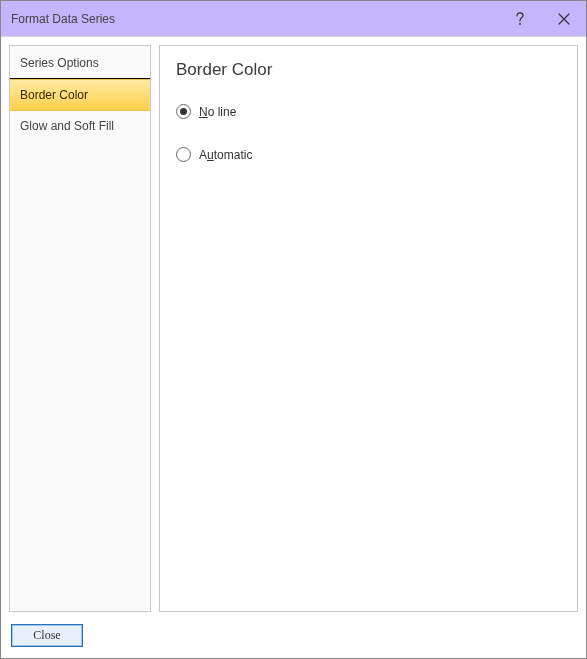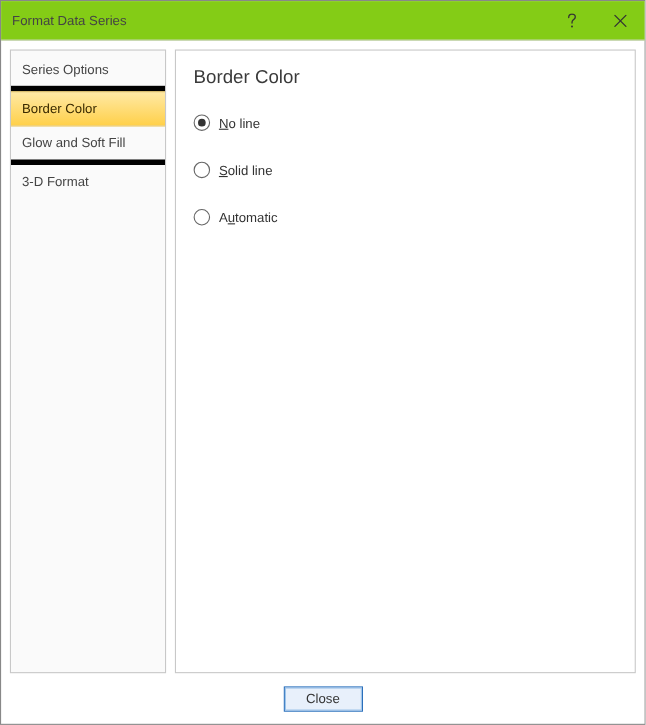--- a/index.html
+++ b/index.html
@@ -17,21 +17,21 @@
     display: flex;
     flex-direction: column;
     position: relative;
   }
   .titlebar {
     height: 36px;
     display: flex;
     align-items: center;
     padding-left: 10px;
     border-bottom: 1px solid #d9d9d9;
-    background: #84cc16;
+    background: #c4b5fd;
   }
   .titlebar .title {
     font-size: 12px;
     color: #444;
   }
   .titlebar .controls {
     margin-left: auto;
     display: flex;
     align-items: center;
   }
@@ -51,21 +51,21 @@
   .sidebar {
     width: 142px;
     border: 1px solid #c8c8c8;
     background: #fafafa;
     padding: 2px 0;
   }
   .side-item {
     padding: 8px 10px;
     font-size: 12px;
     color: #444;
-    border-bottom: 5px solid #000000;
+    border-bottom: 1px solid #000000;
     cursor: pointer;
   }
   .side-item:last-child { border-bottom: none; }
   .side-item.selected {
     background: linear-gradient(#ffe9a4, #ffd04a);
     color: #3a2a00;
     border-top: 1px solid #e9c252;
     border-bottom: 1px solid #e9c252;
   }
   .content {
@@ -104,22 +104,23 @@
   .radio-row.checked .radio-circle .dot { display: block; }
   .radio-label {
     font-size: 12px;
     color: #333;
   }
   .radio-label .u { text-decoration: underline; }
   .footer {
     height: 46px;
     display: flex;
     align-items: center;
-    justify-content: center;
+    justify-content: flex-start;
     padding: 0 10px;
+    font-family: Liberation Serif, serif;
   }
   .btn {
     min-width: 72px;
     height: 23px;
     border: 1px solid #2a6fbb;
     outline: 1px solid #9ec4ea;
     outline-offset: -2px;
     background: #e8f0fb;
     display: flex; align-items: center; justify-content: center;
     font-size: 12px;
@@ -148,34 +149,29 @@
         </svg>
       </div>
     </div>
   </div>
 
   <div class="body">
     <div class="sidebar" id="sidebar">
         <div class="side-item"><span>Series Options</span></div>
         <div class="side-item selected"><span>Border Color</span></div>
         <div class="side-item"><span>Glow and Soft Fill</span></div>
-        <div class="side-item"><span>3-D Format</span></div>
       </div>
     <div class="content">
       <h1>Border Color</h1>
       <div id="options">
           <div class="radio-row checked">
             <div class="radio-circle">
               <div class="dot"></div>
             </div>
             <span class="radio-label"><span class="u">N</span>o line</span>
-          </div>
-          <div class="radio-row">
-            <div class="radio-circle"></div>
-            <span class="radio-label"><span class="u">S</span>olid line</span>
           </div>
           <div class="radio-row">
             <div class="radio-circle"></div>
             <span class="radio-label">A<span class="u">u</span>tomatic</span>
           </div>
         </div>
     </div>
   </div>
 
   <div class="footer">

